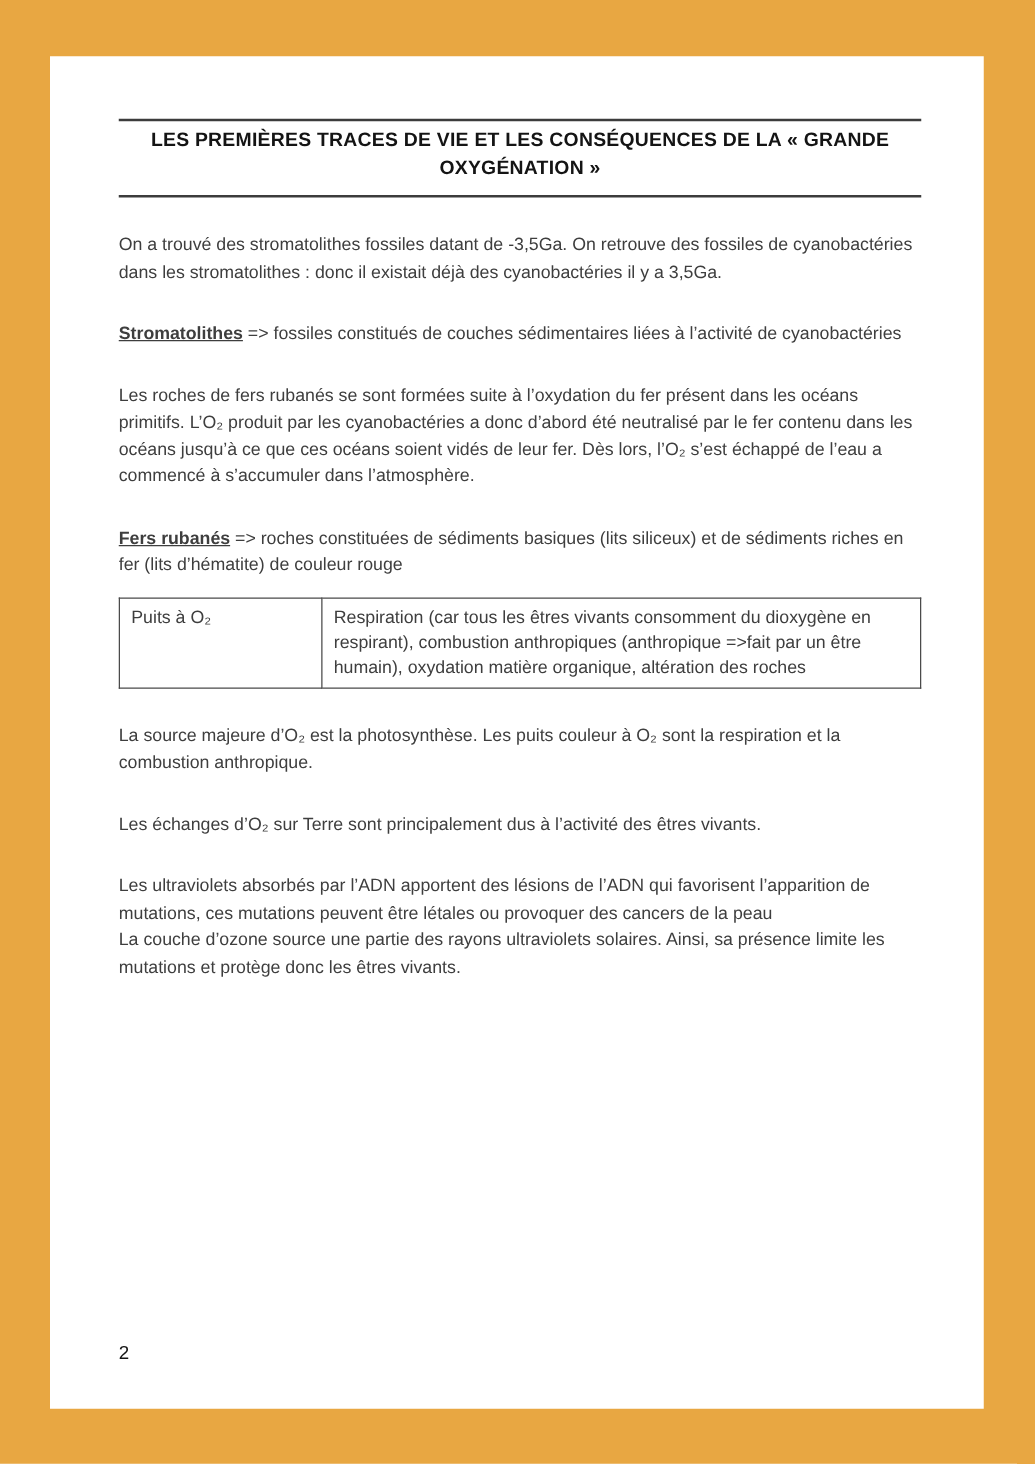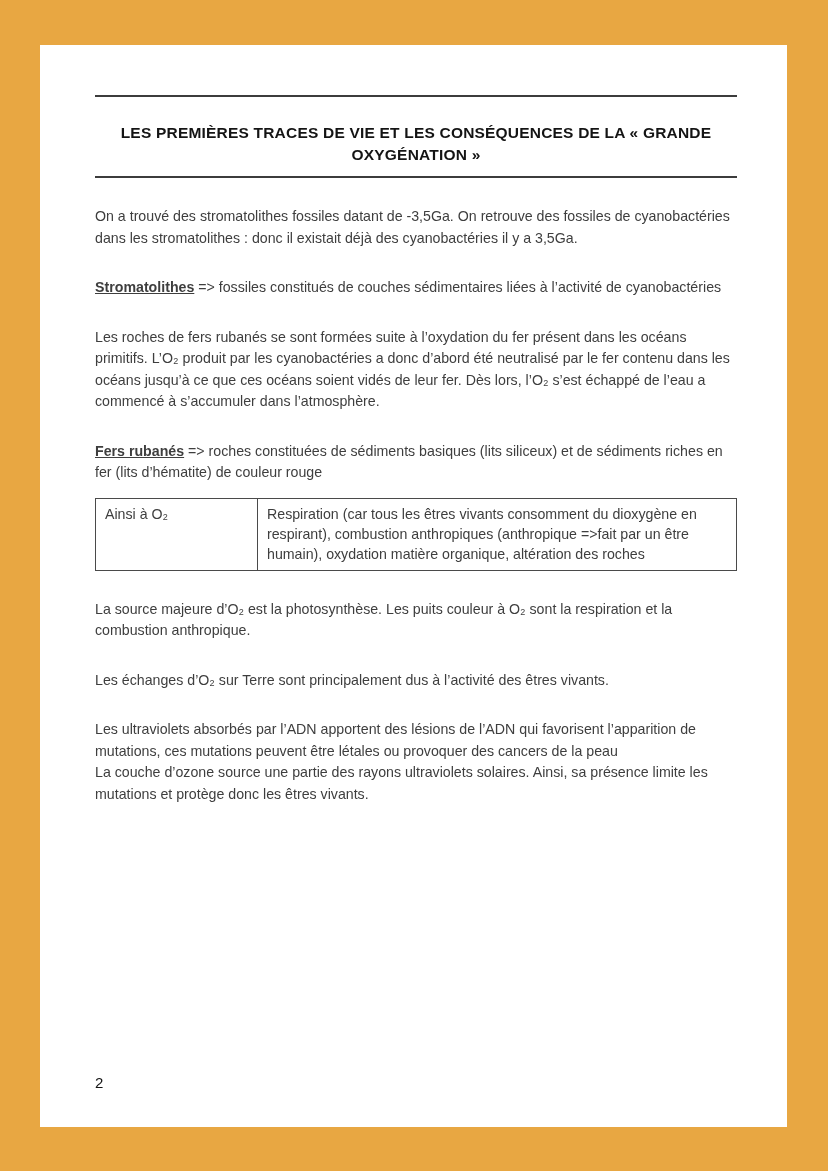--- a/index.html
+++ b/index.html
@@ -19,21 +19,21 @@
     padding: 50px 50px 0 55px;
   }
   .section-title {
     font-weight: bold;
     font-size: 15.5px;
     line-height: 22px;
     text-align: center;
     color: var(--heading, #141414);
     border-top: 2px solid var(--rule, #3c3c3c);
     border-bottom: 2px solid var(--rule, #3c3c3c);
-    padding: 25px 24px 10px 24px;
+    padding: 5px 24px 10px 24px;
     letter-spacing: 0.2px;
   }
   .section-title.second { margin-top: 36px; }
   p.body {
     font-size: 14.2px;
     line-height: 21.5px;
     color: var(--text, #3e3e3e);
     margin-top: 28px;
   }
   p.body strong { font-weight: bold; text-decoration: underline; }
@@ -71,21 +71,21 @@
   <p class="body"><strong>Stromatolithes</strong><span> =&gt; fossiles constitués de couches sédimentaires liées à l’activité de cyanobactéries</span></p>
 
   <p class="body">Les roches de fers rubanés se sont formées suite à l’oxydation du fer présent dans les océans primitifs. L’O₂ produit par les cyanobactéries a donc d’abord été neutralisé par le fer contenu dans les océans jusqu’à ce que ces océans soient vidés de leur fer. Dès lors, l’O₂ s’est échappé de l’eau a commencé à s’accumuler dans l’atmosphère.</p>
 
   <p class="body"><strong>Fers rubanés</strong><span> =&gt; roches constituées de sédiments basiques (lits siliceux) et de sédiments riches en fer (lits d’hématite) de couleur rouge</span></p>
 
 
   <table class="o2">
     <tbody>
       <tr>
-        <td class="label-col">Ainsi à O₂</td>
+        <td class="label-col">Puits à O₂</td>
         <td>Respiration (car tous les êtres vivants consomment du dioxygène en respirant), combustion anthropiques (anthropique =&gt;fait par un être humain), oxydation matière organique, altération des roches</td>
       </tr>
     </tbody>
   </table>
 
   <p class="body">La source majeure d’O₂ est la photosynthèse. Les puits couleur à O₂ sont la respiration et la combustion anthropique.</p>
 
   <p class="body">Les échanges d’O₂ sur Terre sont principalement dus à l’activité des êtres vivants.</p>
 
   <p class="body"><span>Les ultraviolets absorbés par l’ADN apportent des lésions de l’ADN qui favorisent l’apparition de mutations, ces mutations peuvent être létales ou provoquer des cancers de la peau</span><br><span>La couche d’ozone source une partie des rayons ultraviolets solaires. Ainsi, sa présence limite les mutations et protège donc les êtres vivants.</span></p>

